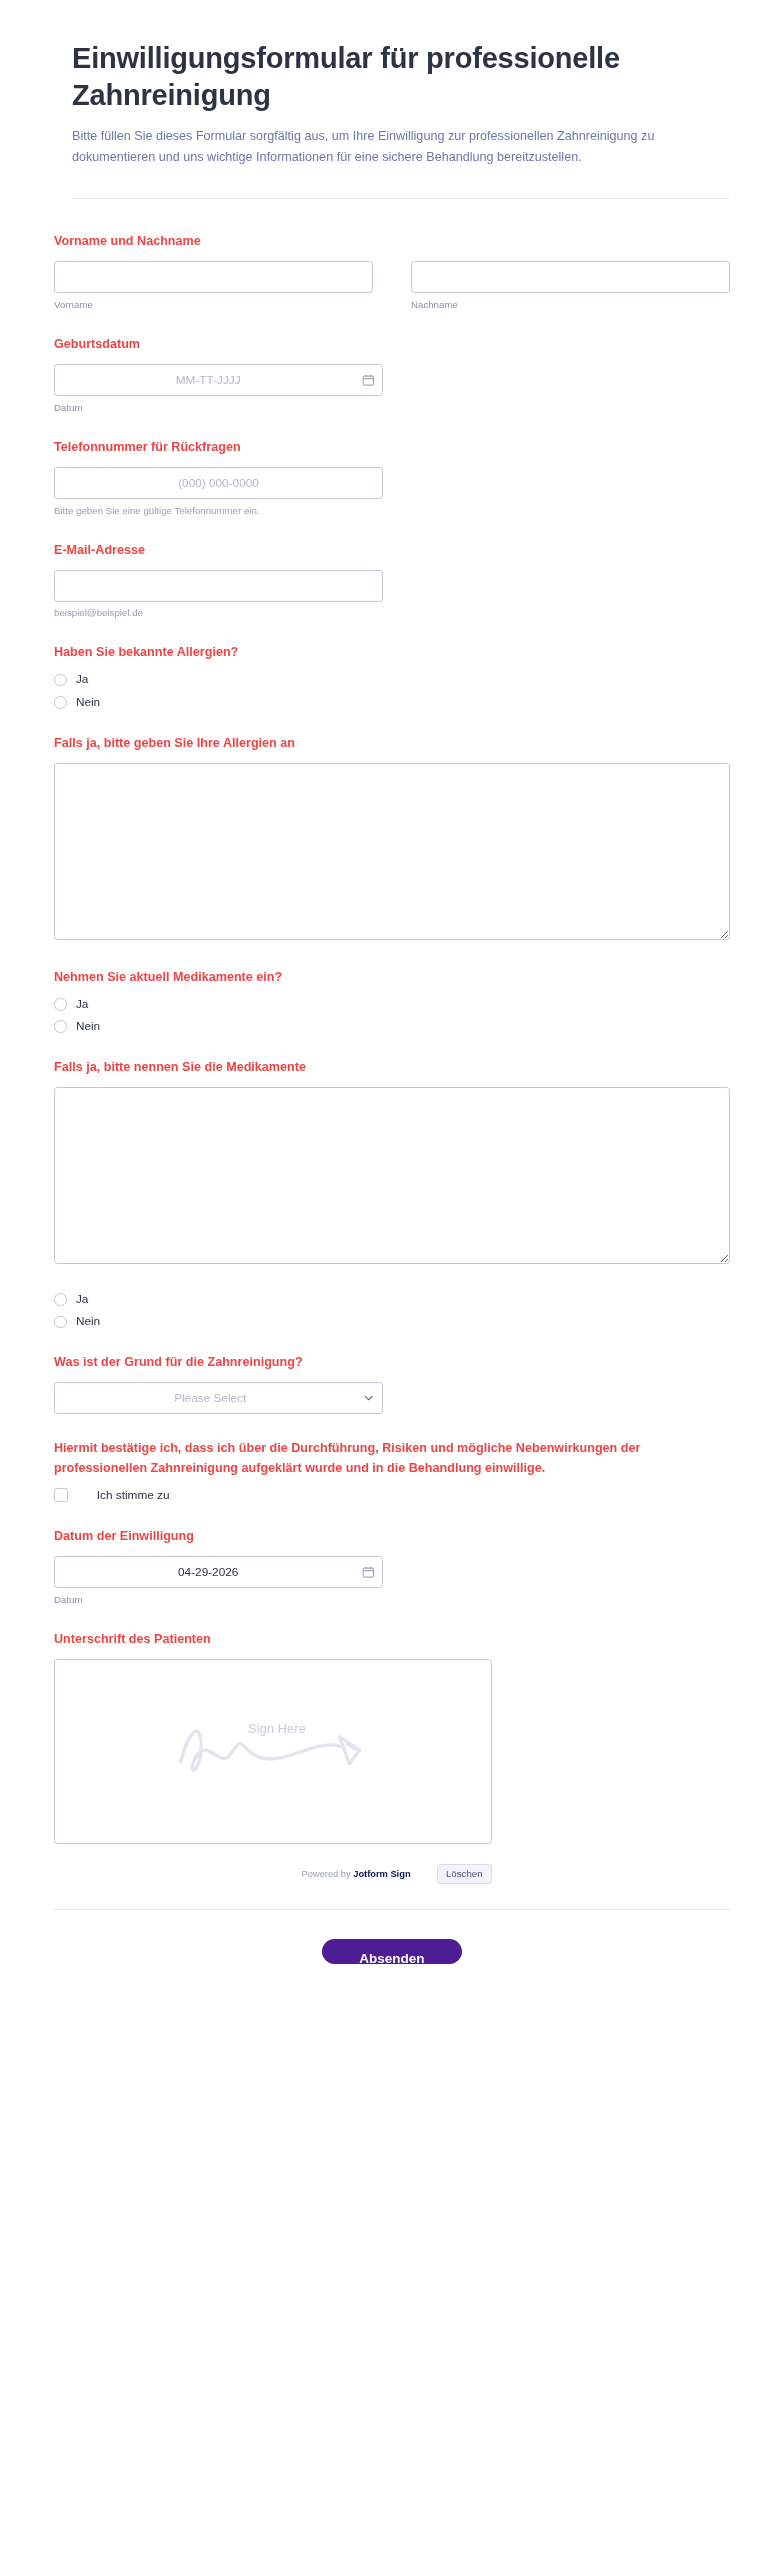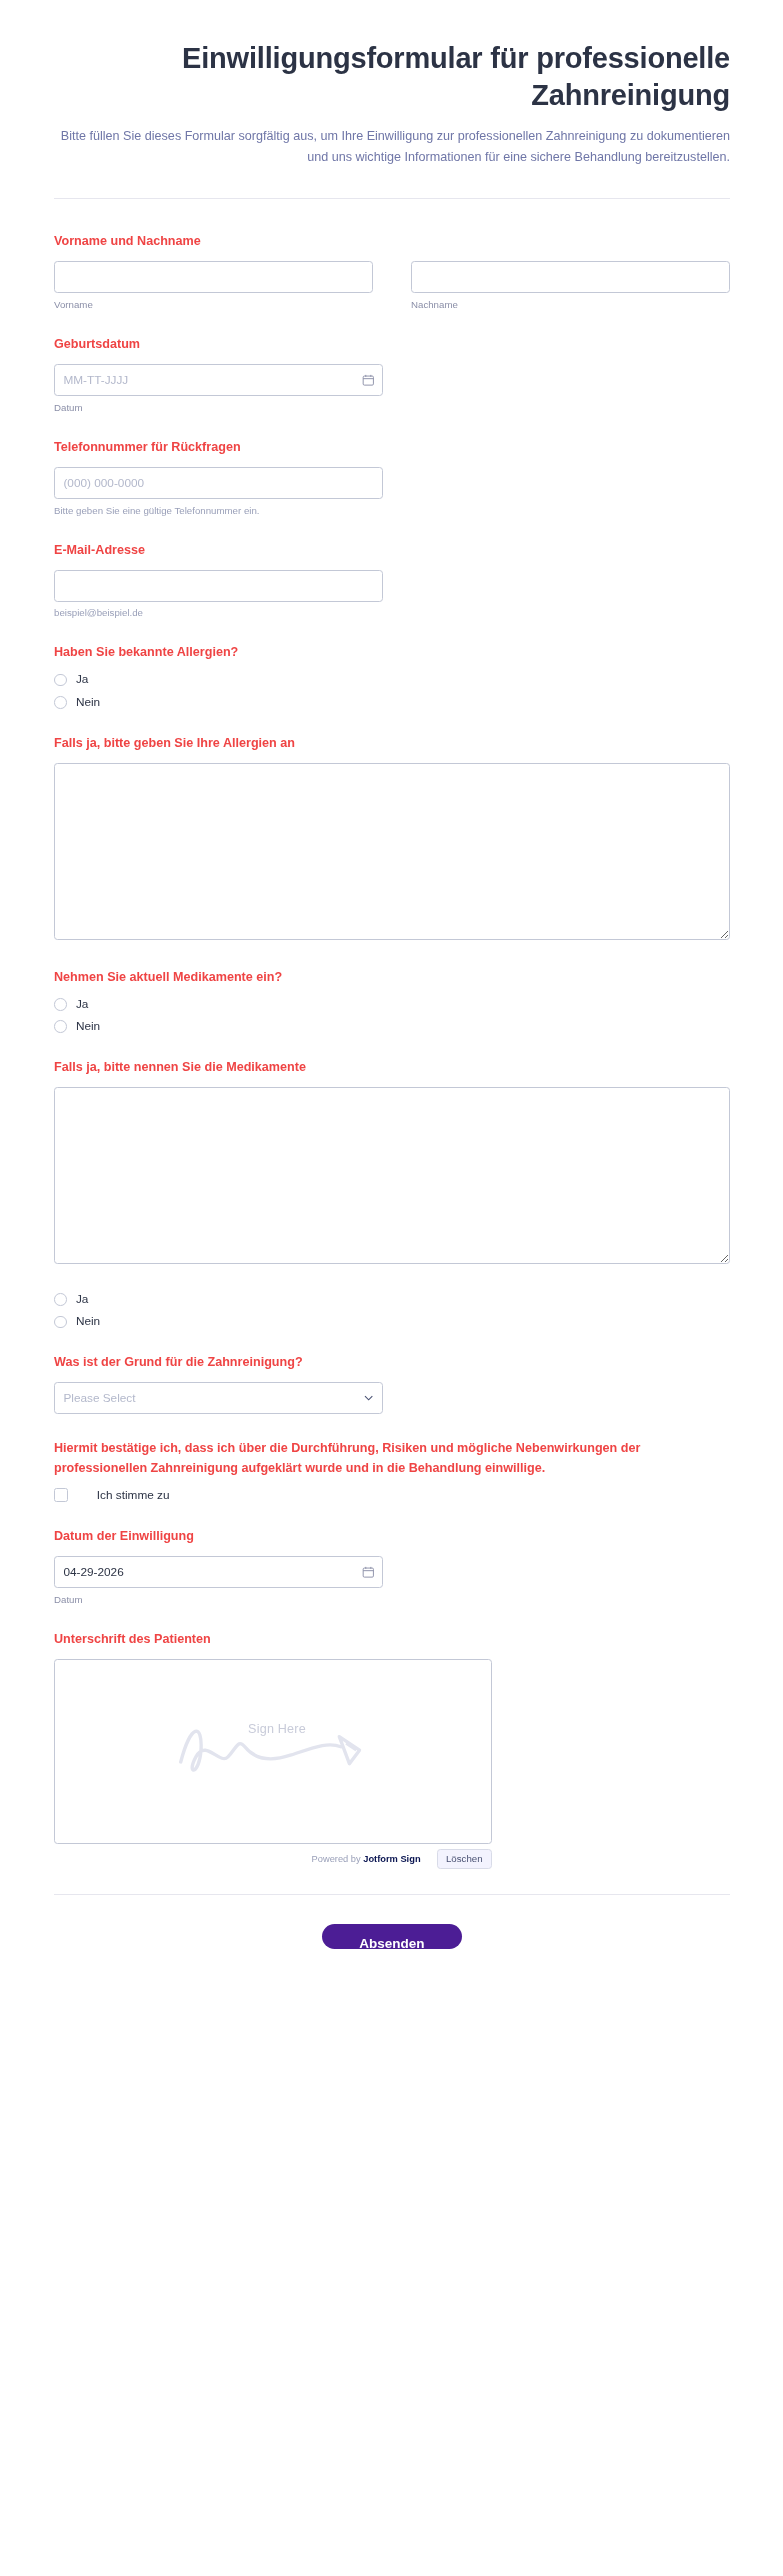--- a/index.html
+++ b/index.html
@@ -16,23 +16,22 @@
     position: relative;
     box-sizing: border-box;
   }
   .form-wrap {
     width: 784px;
     box-sizing: border-box;
     padding: 0;
     background: #ffffff;
   }
   .header {
-    padding: 40px 54px 0 54px;
-    box-sizing: border-box;
-    text-align: right;
+    padding: 40px 54px 0 72px;
+    box-sizing: border-box;
   }
   .form-title {
     font-size: 29px;
     line-height: 1.28;
     font-weight: bold;
     color: #2c3345;
     margin: 0 0 11.8px 0;
     letter-spacing: -0.2px;
   }
   .form-subtitle {
@@ -78,20 +77,21 @@
   }
   .row2 {
     display: flex;
     gap: 38px;
   }
   .col {
     flex: 1 1 0;
   }
   input[type="text"], textarea, select {
     font-family: "Liberation Sans", sans-serif;
+    text-align: center;
   }
   .text-input {
     width: 100%;
     height: 32px;
     box-sizing: border-box;
     border: 0.8px solid #c3c8d6;
     border-radius: 3.4px;
     background: #fff;
     font-size: 11.8px;
     color: #2c3345;
@@ -228,22 +228,22 @@
     text-align: center;
     font-size: 12.6px;
     color: #c8cbd9;
     letter-spacing: 0.2px;
   }
   .sig-footer {
     width: 438px;
     display: flex;
     align-items: center;
     justify-content: flex-end;
-    gap: 16px;
-    margin-top: 5px;
+    gap: 26px;
+    margin-top: 20px;
   }
   .powered {
     font-size: 9.3px;
     color: #9aa0b9;
   }
   .powered b {
     color: #0a1551;
   }
   .clear-btn {
     font-size: 9.7px;

